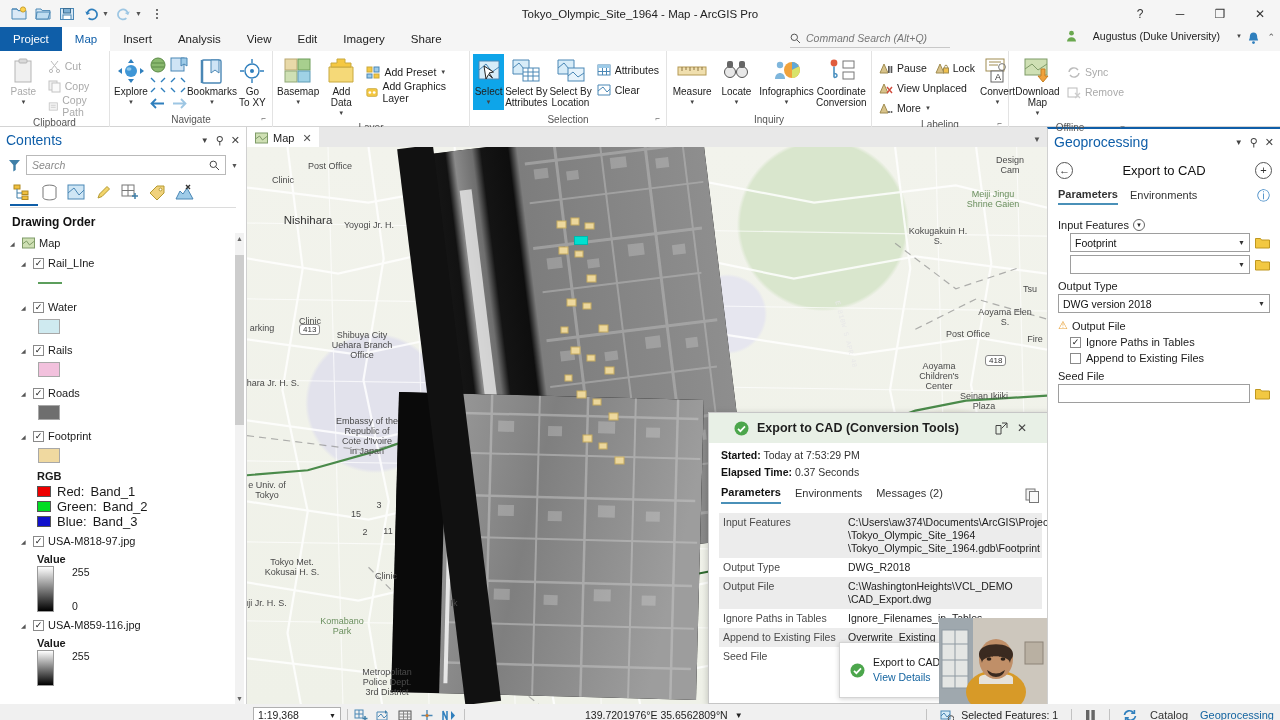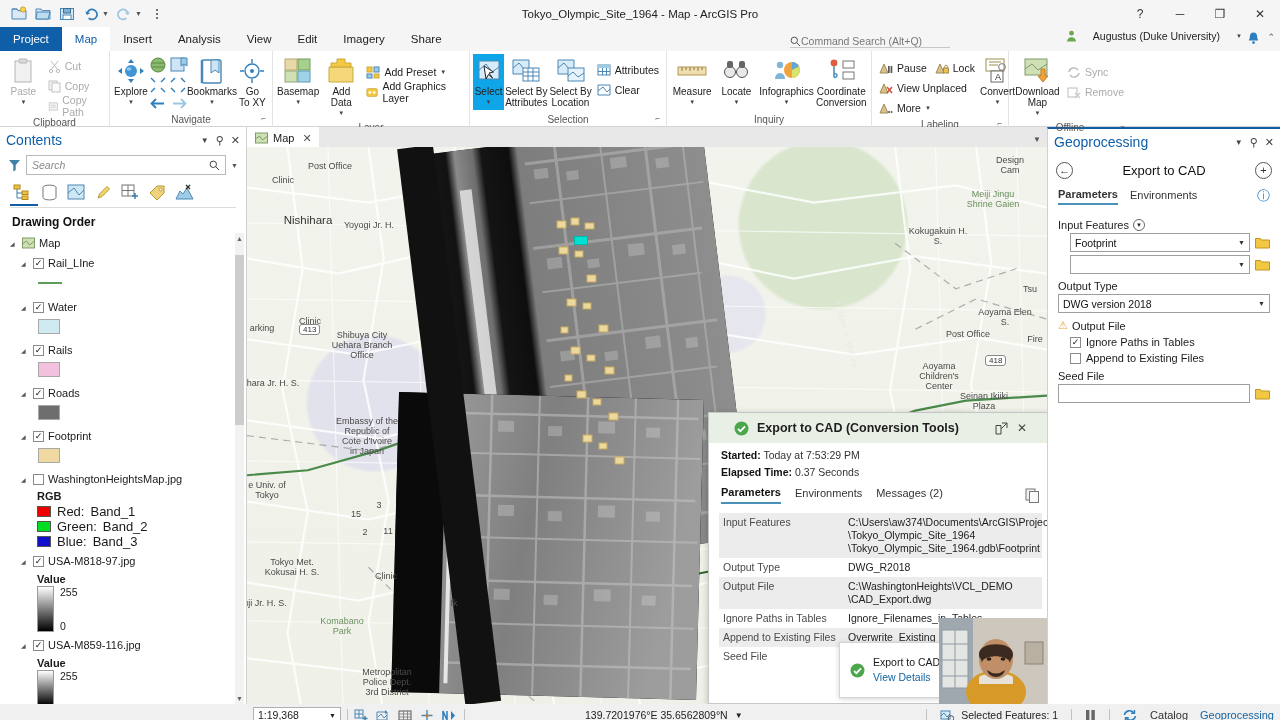--- a/index.html
+++ b/index.html
@@ -43,23 +43,23 @@
   }
   .tab {
     padding: 0 13px; display: flex; align-items: center;
     font-size: 11.5px; color: #222;
   }
   .tab.project { background: #0f5ea8; color: #fff; font-weight: normal; }
   .tab.active { background: #fff; color: #0f5ea8; }
   .cmd-search {
     position: absolute; right: 330px; top: 2px;
     width: 160px; height: 19px;
-    display: flex; align-items: flex-end; 
+    display: flex; align-items: center; gap: 5px;
     border-bottom: 1px solid #c8c8c8;
-    font-size: 10.5px; color: #777; 
+    font-size: 10.5px; color: #777; font-style: italic;
   }
   .acct {
     position: absolute; right: 38px; top: 3px;
     display: flex; align-items: center; gap: 16px;
     font-size: 10.5px; color: #222;
   }
   .bell { position: absolute; right: 20px; top: 4px; }
   .ribbon-collapse { position: absolute; right: 5px; top: 5px; font-size: 9px; color: #555;}
 
   
@@ -136,21 +136,21 @@
     font-size: 9px; color: #111; line-height: 1;
   }
   .layer-icon { width: 13px; height: 13px; }
   .swatch-row { padding: 2px 0 4px 30px; }
   .swatch { width: 22px; height: 15px; border: 1px solid #a8a8a8; display:inline-block;}
   .swatch.line { height: 0; border: 0; border-top: 2px solid #5c9e5c; width: 24px; margin: 7px 0; }
   .rgb-label { padding: 1px 0 2px 29px; font-size: 11px; font-weight: bold; }
   .band-row { display: flex; align-items: center; gap: 6px; padding-left: 29px; height: 15px; font-size: 13px;}
   .band-sw { width: 14px; height: 11px; border: 1px solid #555; }
   .value-label { padding: 2px 0 1px 29px; font-size: 11px; font-weight: bold;}
-  .ramp-wrap { display: flex; padding-left: 29px; gap: 6px; align-items: center; }
+  .ramp-wrap { display: flex; padding-left: 29px; gap: 18px; align-items: center; }
   .ramp { width: 17px; height: 46px; background: linear-gradient(#fff, #000); border:1px solid #9a9a9a;}
   .ramp-labels { display:flex; flex-direction: column; justify-content: space-between; font-size:10.5px; height:46px;}
   .toc-scroll {
     position: absolute; right: 2px; top: 0; width: 9px; height: 100%;
     background: #f2f2f2;
   }
   .toc-scroll .thumb { position: absolute; top: 22px; left:0; width: 9px; height: 170px; background: #cdcdcd; }
   .toc-scroll .ar { position:absolute; left:1px; font-size: 7px; color:#666;}
 
   
@@ -871,25 +871,20 @@
       </div>
       <div class="swatch-row"><span class="swatch" style="background:#6e6e6e"></span></div>
 
       <div class="toc-row" style="padding-left:13px">
         <span class="arrow">◢</span>
         <span class="cbox">✓</span>
         <span>Footprint</span>
       </div>
       <div class="swatch-row"><span class="swatch" style="background:#f0d9a0"></span></div>
 
-      <div class="toc-row" style="padding-left:13px">
-        <span class="arrow">◢</span>
-        <span class="cbox"></span>
-        <span>WashingtonHeightsMap.jpg</span>
-      </div>
       <div class="rgb-label">RGB</div>
       <div class="band-row">
         <span class="band-sw" style="background:#ee0000"></span>
         <span>Red:</span>
         <span>Band_1</span>
       </div>
       <div class="band-row">
         <span class="band-sw" style="background:#00dd22"></span>
         <span>Green:</span>
         <span>Band_2</span>

